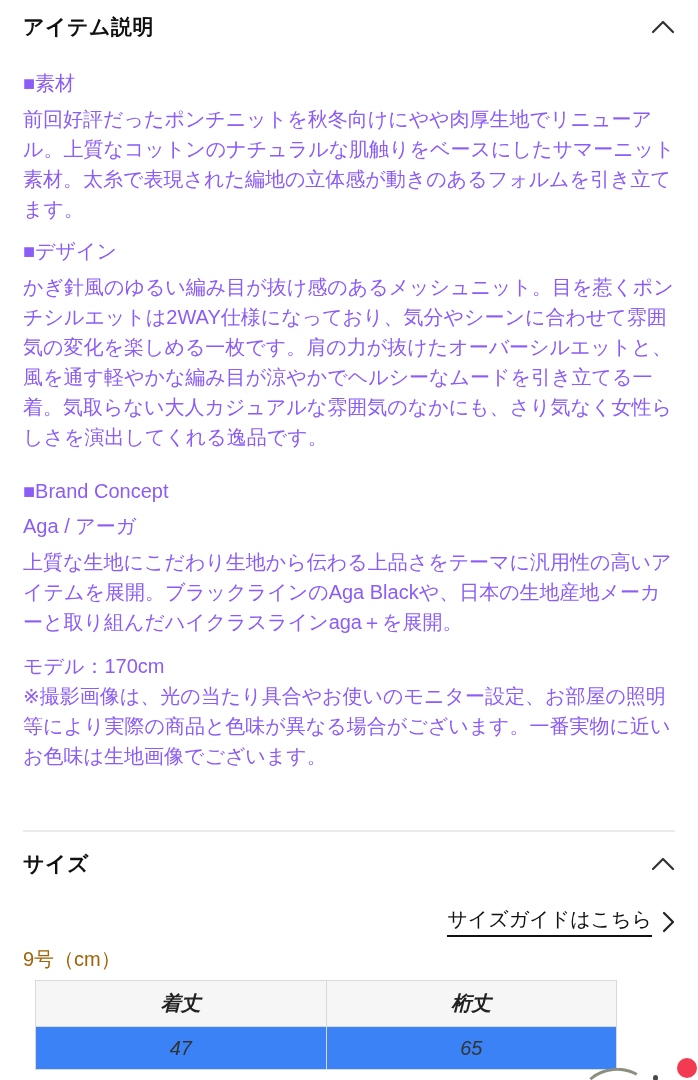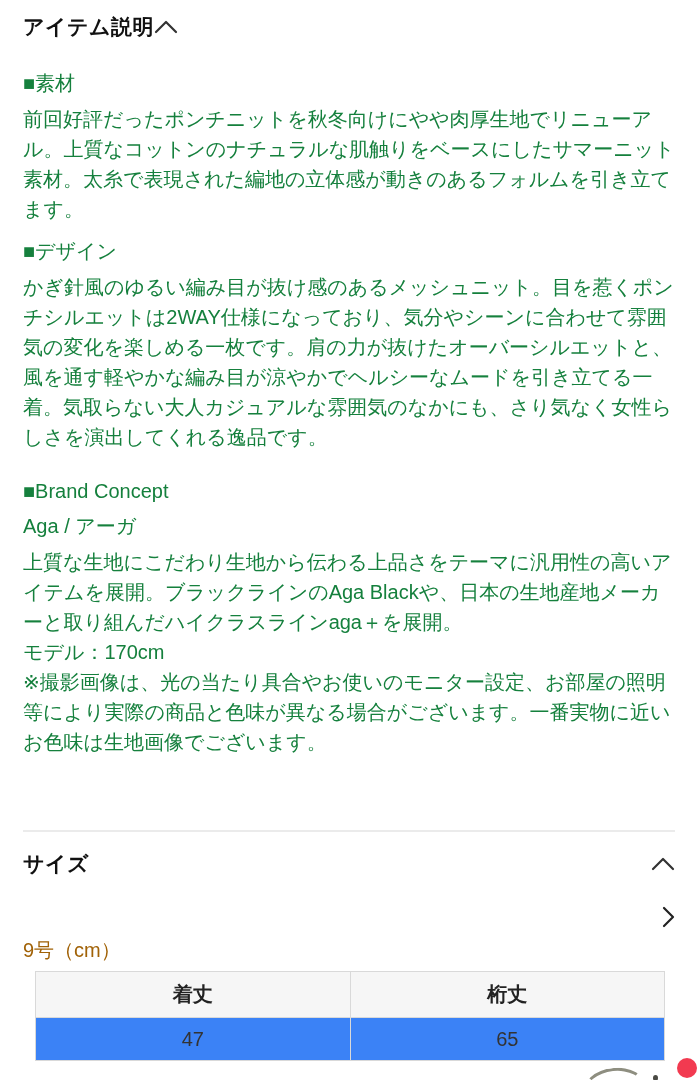--- a/index.html
+++ b/index.html
@@ -14,40 +14,41 @@
     height: 1080px;
     margin: 0 auto;
     background: #ffffff;
     overflow: hidden;
   }
 
   
   .desc-section { padding: 10px 23px 0 23px; }
   .acc-header {
     display: flex;
+    justify-content: space-between;
     align-items: center;
     height: 34px;
     cursor: pointer;
   }
   .acc-title {
     font-size: 21px;
     font-weight: 700;
     color: #111111;
     letter-spacing: 0.5px;
   }
   .chev { display: inline-flex; align-items: center; }
 
-  .body-text { font-size: 20px; line-height: 30px; color: #15803d; }
+  .body-text { font-size: 20px; line-height: 30px; color: #8b5cf6; }
 
   .block-label { margin-top: 12px; }
   .block-label.first { margin-top: 24px; }
   .para { margin-top: 6px; }
   .brand-name { margin-top: 5px; }
   .brand-label { margin-top: 24px; }
-  .model-line { }
+  .model-line { margin-top: 14px; }
   .disclaimer { margin-top: 0; }
 
   
   .size-section {
     position: absolute;
     top: 830px;
     left: 23px;
     right: 23px;
     border-top: 2px solid #ebebeb;
   }
@@ -80,23 +81,24 @@
     padding-bottom: 2px;
     cursor: pointer;
   }
   .guide-chev { margin-left: 10px; display: inline-flex; align-items: center; }
 
   .size-label { margin-top: 9px; font-size: 20px; color: #a16207; }
 
   .size-table {
     margin-top: 7px;
     margin-left: 12px;
-    width: 630px;
+    width: 582px;
     border-collapse: collapse;
     table-layout: fixed;
+    font-style: italic;
   }
   .size-table th, .size-table td {
     border: 1px solid #d9d9d9;
     text-align: center;
     font-size: 20px;
   }
   .size-table th {
     background: #f6f6f6;
     height: 46px;
     font-weight: 700;
@@ -185,20 +187,21 @@
     <div class="size-header">
       <span class="size-title">サイズ</span>
       <span class="chev">
         <svg width="24" height="14" viewBox="0 0 24 14" fill="none">
           <polyline points="2,12 12,2 22,12" stroke="#333333" stroke-width="2.2" fill="none" stroke-linecap="round" stroke-linejoin="round"></polyline>
         </svg>
       </span>
     </div>
 
     <div class="guide-row">
+      <a class="guide-link">サイズガイドはこちら</a>
       <span class="guide-chev">
         <svg width="13" height="22" viewBox="0 0 13 22" fill="none">
           <polyline points="2,2 11,11 2,20" stroke="#222222" stroke-width="2.2" fill="none" stroke-linecap="round" stroke-linejoin="round"></polyline>
         </svg>
       </span>
     </div>
 
     <p class="size-label">9号（cm）</p>
 
     <table class="size-table">

